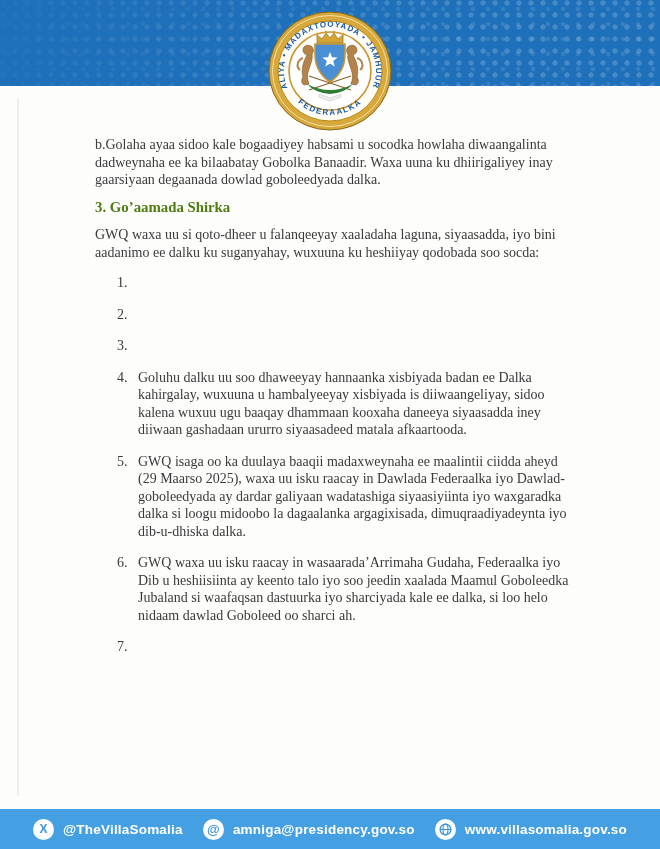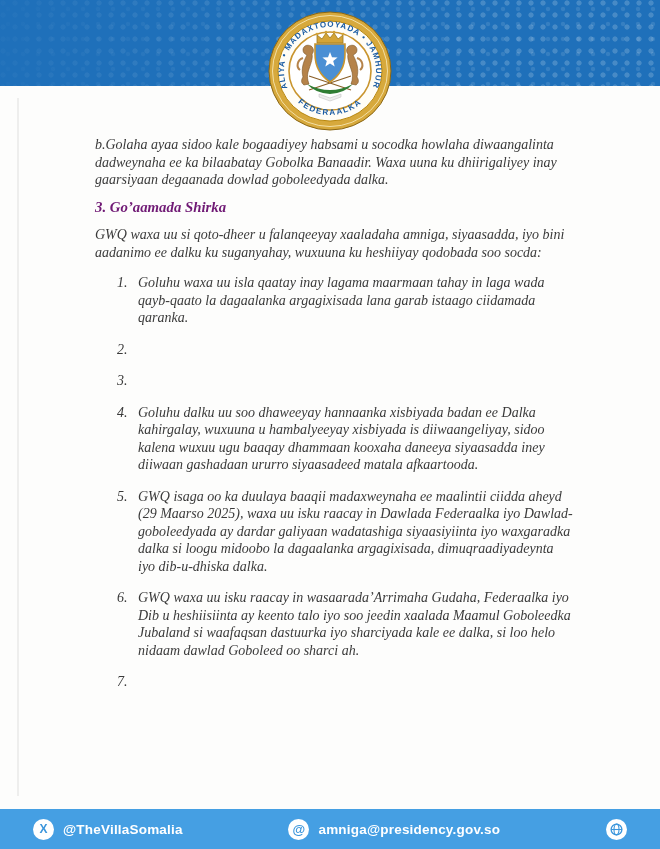--- a/index.html
+++ b/index.html
@@ -14,27 +14,27 @@
       radial-gradient(circle at 3px 3px, rgba(255,255,255,0.18) 2.2px, transparent 3px),
       radial-gradient(circle at 8px 9px, rgba(255,255,255,0.10) 1.8px, transparent 2.6px);
     background-size:12px 12px, 15px 15px;}
   .header .dots-fade{position:absolute;inset:0;
     background:linear-gradient(100deg, rgba(31,112,186,0.9) 0%, rgba(31,112,186,0.25) 45%, rgba(31,112,186,0.0) 75%);}
 
   
   .seal{position:absolute;top:10px;left:267px;width:126px;height:122px;z-index:3;}
 
   
-  .page{position:absolute;top:86px;left:0;width:660px;height:723px;background:#fdfdfc;font-style:italic;}
+  .page{position:absolute;top:86px;left:0;width:660px;height:723px;background:#fdfdfc;}
   .page-edge{position:absolute;left:17px;top:12px;height:698px;width:1.5px;
              background:rgba(0,0,0,0.06);}
   .content{position:absolute;top:50px;left:95px;width:490px;color:#3a3a3a;
            font-size:14px;line-height:17.5px;}
   .content p{margin:0 0 10px 0;}
-  .content h3{font-size:14.8px;margin:0 0 10px 0;color:#701a75;}
+  .content h3{font-size:14.8px;margin:0 0 10px 0;color:#4d7c0f;}
   .section-intro{margin-bottom:13px !important;}
   ol.resolutions{margin:0;padding:0;list-style:none;}
   ol.resolutions li{display:flex;padding-left:22px;margin-bottom:14px;}
   ol.resolutions .num{flex:none;width:21px;}
   ol.resolutions .txt{width:436px;}
 
   
   .footer{position:absolute;left:0;top:809px;width:660px;height:40px;background:#459fe3;
           display:flex;align-items:center;justify-content:space-between;
           padding:0 33px;box-sizing:border-box;
@@ -100,25 +100,24 @@
       <circle cx="67" cy="22" r="1.3" fill="#d4a437"></circle>
       <circle cx="76" cy="24" r="1.3" fill="#d4a437"></circle>
     </g>
   </svg>
 
   <div class="page">
     <div class="page-edge"></div>
     <div class="content">
       <p>b.Golaha ayaa sidoo kale bogaadiyey habsami u socodka howlaha diwaangalinta dadweynaha ee ka bilaabatay Gobolka Banaadir. Waxa uuna ku dhiirigaliyey inay gaarsiyaan degaanada dowlad goboleedyada dalka.</p>
       <h3>3. Go’aamada Shirka</h3>
-      <p class="section-intro">GWQ waxa uu si qoto-dheer u falanqeeyay xaaladaha amniga, siyaasadda, iyo bini aadanimo ee dalku ku suganyahay, wuxuuna ku heshiiyay qodobada soo socda:</p>
+      <p class="section-intro">GWQ waxa uu si qoto-dheer u falanqeeyay xaaladaha laguna, siyaasadda, iyo bini aadanimo ee dalku ku suganyahay, wuxuuna ku heshiiyay qodobada soo socda:</p>
       <ol class="resolutions">
         <li>
           <span class="num">1.</span>
-          <span class="txt">Goluhu waxa uu isla qaatay inay lagama maarmaan tahay in laga wada qayb-qaato la dagaalanka argagixisada lana garab istaago ciidamada qaranka.</span>
         </li>
         <li>
           <span class="num">2.</span>
         </li>
         <li>
           <span class="num">3.</span>
         </li>
         <li>
           <span class="num">4.</span>
           <span class="txt">Goluhu dalku uu soo dhaweeyay hannaanka xisbiyada badan ee Dalka kahirgalay, wuxuuna u hambalyeeyay xisbiyada is diiwaangeliyay, sidoo kalena wuxuu ugu baaqay dhammaan kooxaha daneeya siyaasadda iney diiwaan gashadaan ururro siyaasadeed matala afkaartooda.</span>
@@ -152,16 +151,17 @@
       <span>amniga@presidency.gov.so</span>
     </div>
     <div class="contact">
       <span class="circle">
         <svg width="13" height="13" viewBox="0 0 13 13">
           <circle cx="6.5" cy="6.5" r="5.4" fill="none" stroke="#3c96dc" stroke-width="1.3"></circle>
           <ellipse cx="6.5" cy="6.5" rx="2.5" ry="5.4" fill="none" stroke="#3c96dc" stroke-width="1.1"></ellipse>
           <line x1="1.1" y1="6.5" x2="11.9" y2="6.5" stroke="#3c96dc" stroke-width="1.1"></line>
         </svg>
       </span>
+      <span>www.villasomalia.gov.so</span>
     </div>
   </div>
 
 </div>
 
 </body></html>

